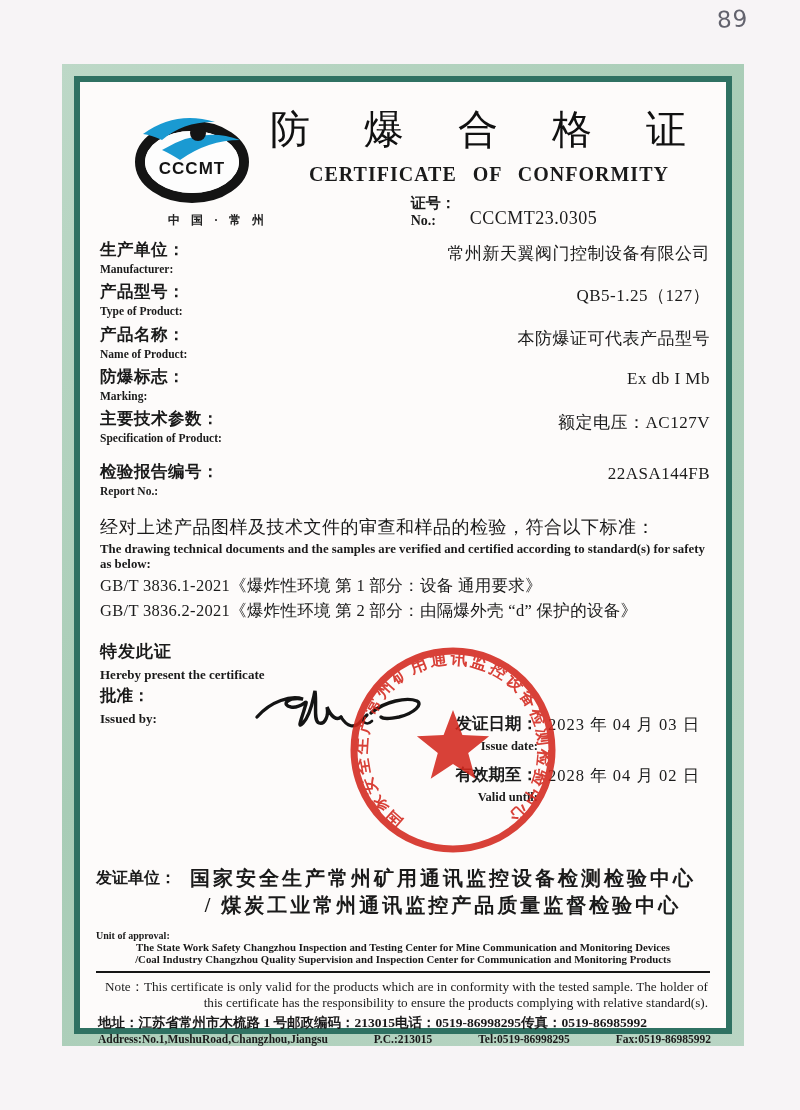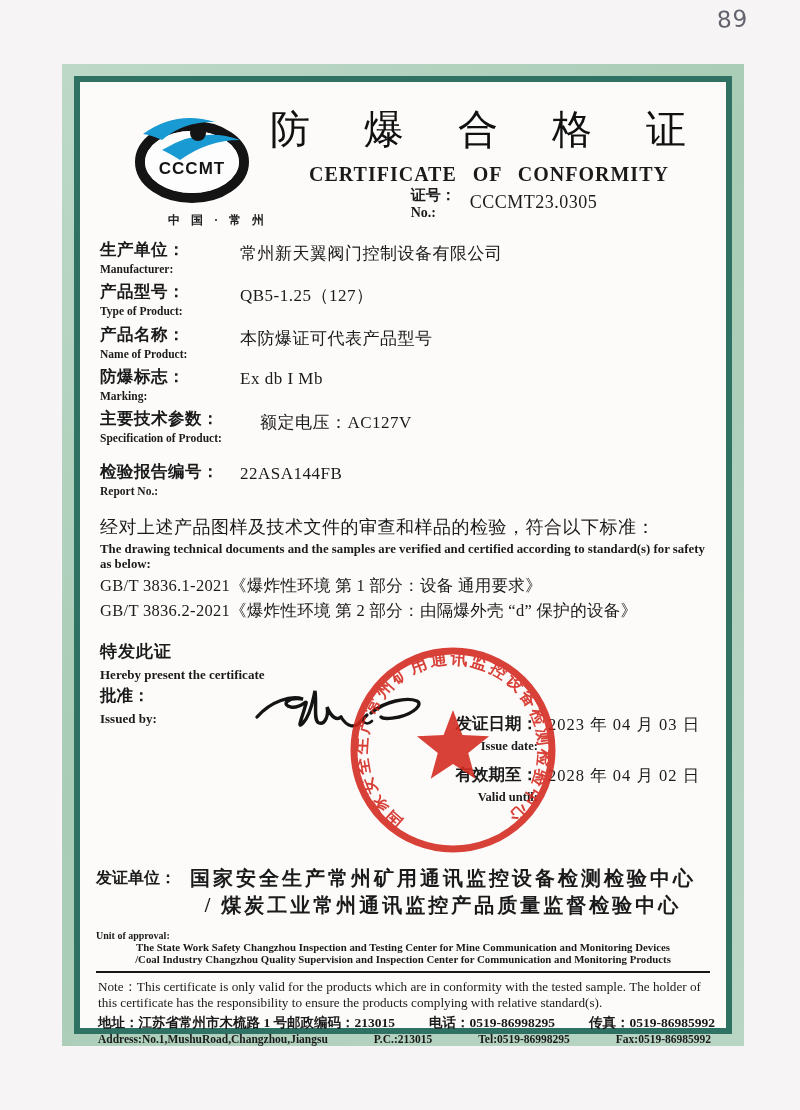--- a/index.html
+++ b/index.html
@@ -28,28 +28,28 @@
     position:relative;
     padding:12px 16px 10px 16px;
   }
   
   .header{ display:flex; }
   .logo-wrap{ width:172px; text-align:right; padding-top:14px; }
   .logo-sub{ font-size:12px; letter-spacing:4px; color:#222; margin-top:2px; font-weight:bold; }
   .title-wrap{ flex:1; text-align:center; padding-top:8px; }
   .title-cn{ font-size:40px; font-weight:normal; letter-spacing:0.55em; white-space:nowrap; color:#111; }
   .title-en{ font-size:20px; font-weight:bold; word-spacing:10px; margin-top:6px; letter-spacing:1px; }
-  .certno{ display:flex; justify-content:center; align-items:flex-start; margin-top:0; margin-left:30px; }
+  .certno{ display:flex; justify-content:center; align-items:flex-end; margin-top:8px; margin-left:30px; }
   .certno-labels{ text-align:left; margin-right:14px; }
   .certno-cn{ font-size:15px; font-weight:bold; }
   .certno-en{ font-size:14px; font-weight:bold; }
   .certno-val{ font-size:18px; letter-spacing:0.5px; padding-top:6px; }
   
   .fields{ margin-top:10px; padding-left:4px; }
-  .frow{ display:flex; margin-bottom:3px; }
+  .frow{ display:flex; margin-bottom:3px;justify-content:space-between; }
   .flabel{ width:140px; flex:none; }
   .flabel .cn{ font-size:16.5px; font-weight:bold; letter-spacing:0.5px; }
   .flabel .en{ font-size:11.5px; font-weight:bold; line-height:1.5; }
   .fvalue{ font-size:17px; padding-top:3px; letter-spacing:0.5px; }
   .fvalue.indent{ padding-left:20px; }
   .remark-line{ font-size:16px; line-height:1.55; letter-spacing:0.3px; }
   
   .standards{ margin-top:14px; padding-left:4px; }
   .std-cn{ font-size:18px; letter-spacing:0.5px; }
   .std-en{ font-size:12.8px; font-weight:bold; margin-top:3px; }
@@ -75,22 +75,22 @@
   .unit-cnlines{ text-align:center; flex:1; }
   .unit-cn1,.unit-cn2{ font-size:20px; font-weight:bold; letter-spacing:3px; white-space:nowrap; }
   .unit-enrow{ display:flex; margin-top:9px;flex-direction:column; }
   .unit-label-en{ font-size:10px; font-weight:bold; flex:none; padding-top:2px; }
   .unit-enlines{ flex:1; text-align:center; }
   .unit-en1,.unit-en2{ font-size:10.8px; font-weight:bold; white-space:nowrap; }
   .divider{ border-top:2.5px solid #161616; margin-top:6px; }
   
   .notes{ padding:5px 2px 0 2px; }
   .note-cn{ font-size:13.5px; font-weight:bold; }
-  .note-en{ font-size:13.2px; line-height:1.25; margin-top:1px; }
-  .addr-cn{ display:flex; gap:34px; font-size:13.5px; font-weight:bold; margin-top:2px; white-space:nowrap; }
+  .note-en{ font-size:13.2px; line-height:1.25; margin-top:1px;text-align:right; }
+  .addr-cn{ display:flex; font-size:13.5px; font-weight:bold; margin-top:2px; white-space:nowrap; }
   .addr-en{ display:flex; gap:46px; font-size:11.5px; font-weight:bold; margin-top:1px; white-space:nowrap; }
 </style>
 </head>
 <body>
 
 <div class="pencil-num">89</div>
 
 <div class="frame">
   <div class="inner">
 

